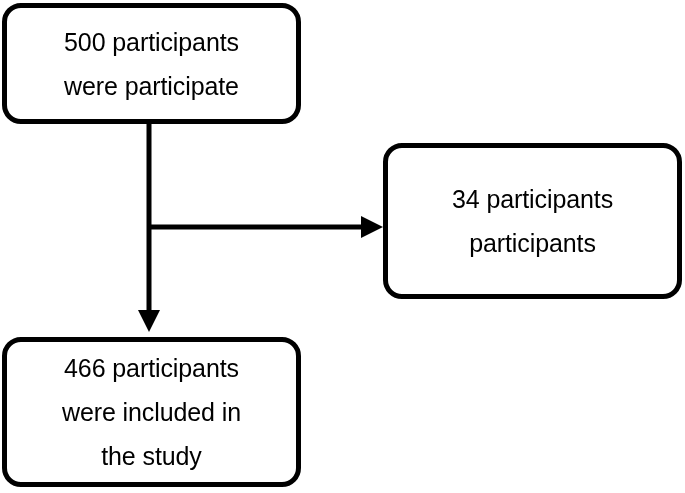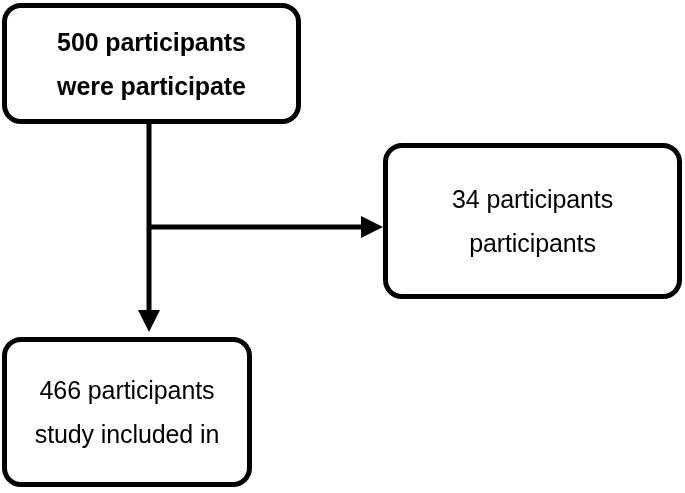--- a/index.html
+++ b/index.html
@@ -45,32 +45,31 @@
   .node .line {
     display: block;
     white-space: nowrap;
   }
   
   #node-approached {
     left: 2px;
     top: 3px;
     width: 299px;
     height: 121px;
-    font-weight: bold;
   }
   #node-refused {
     left: 383px;
     top: 143px;
     width: 299px;
     height: 156px;
   }
   #node-included {
     left: 2px;
     top: 337px;
-    width: 250px;
+    width: 299px;
     height: 150px;
   }
 </style>
 </head>
 <body>
 
 <div id="canvas">
 
   <svg class="flow-svg" viewBox="0 0 685 493">
 
@@ -90,16 +89,17 @@
     <span class="line">were participate</span>
   </div>
 
   <div class="node" id="node-refused">
     <span class="line">34 participants</span>
     <span class="line">participants</span>
   </div>
 
   <div class="node" id="node-included">
     <span class="line">466 participants</span>
-    <span class="line">study included in</span>
+    <span class="line">were included in</span>
+    <span class="line">the study</span>
   </div>
 
 </div>
 
 </body></html>

